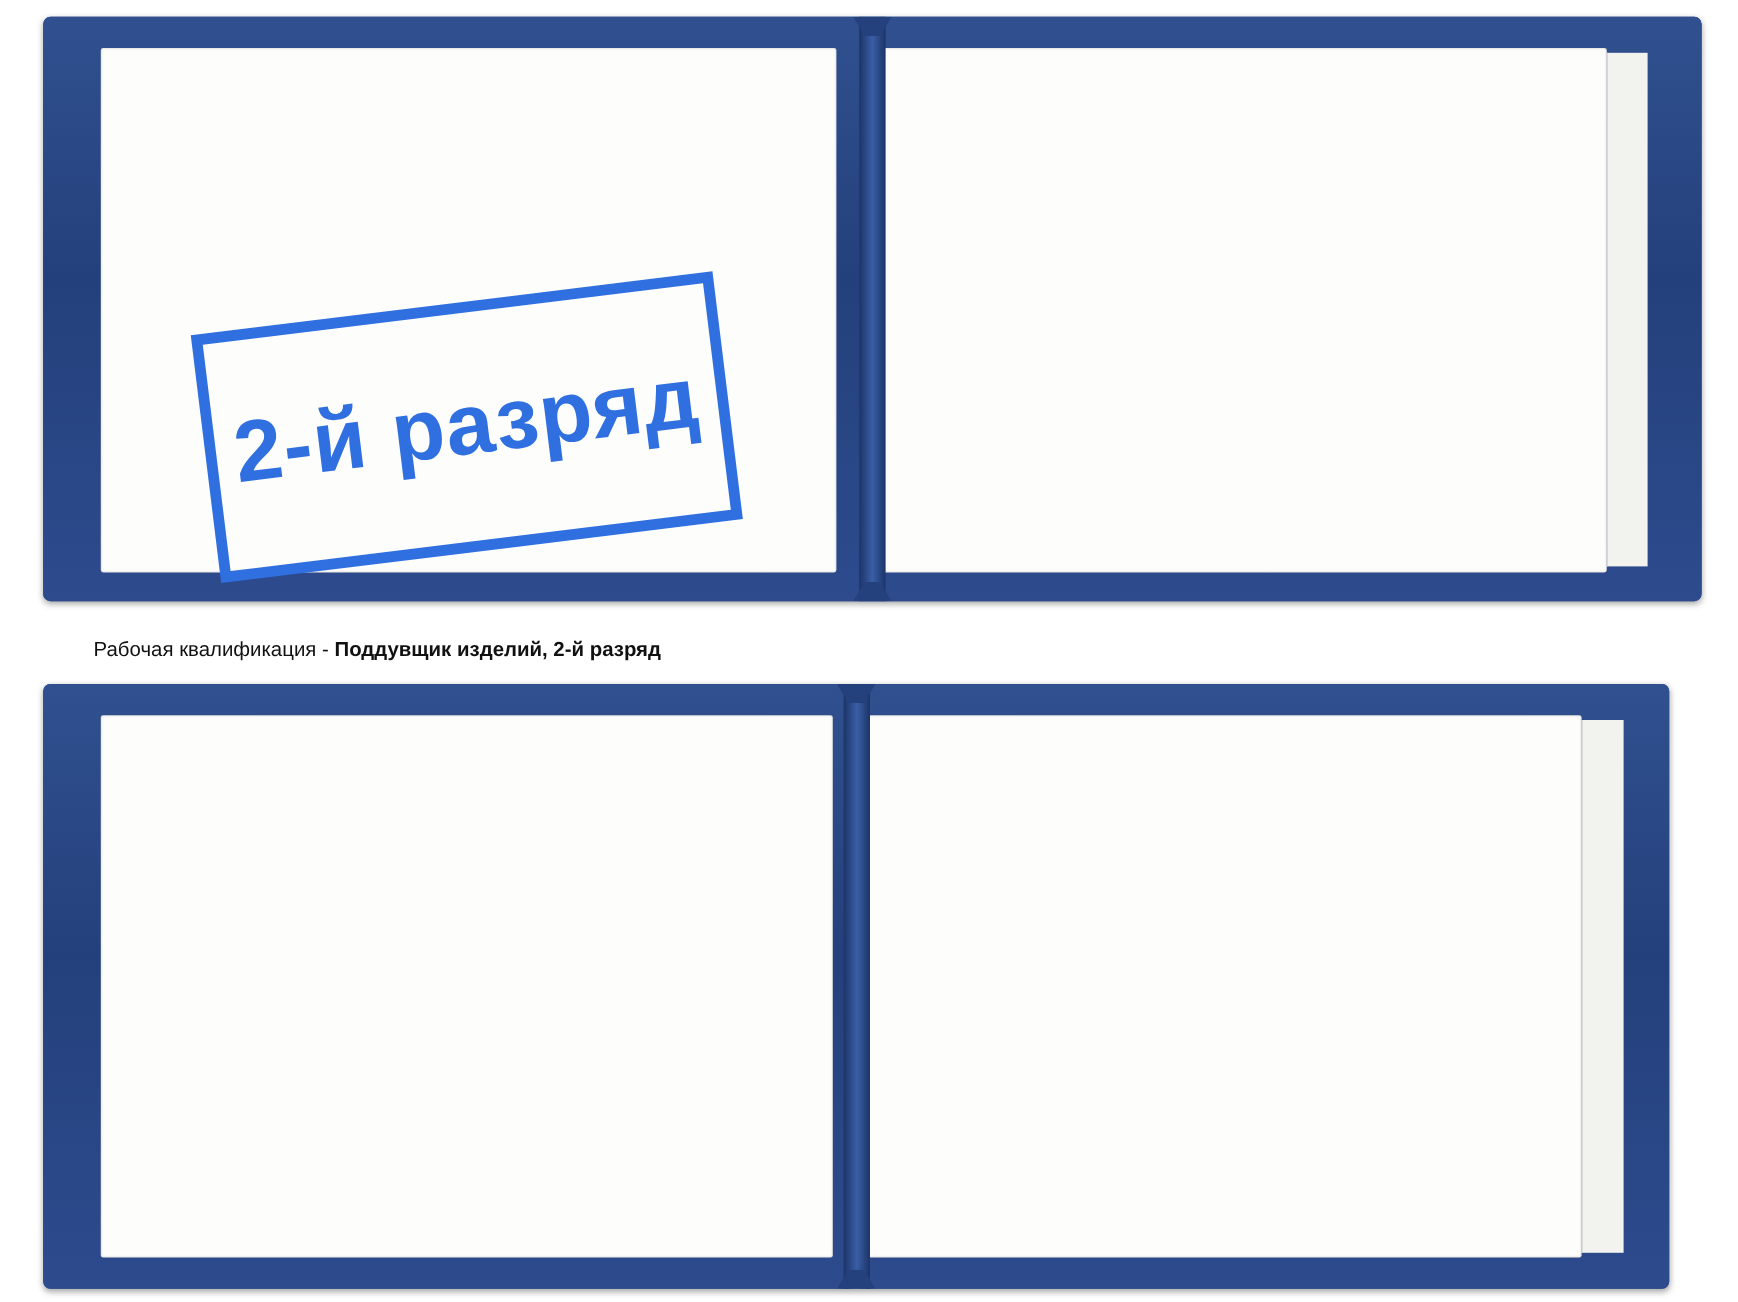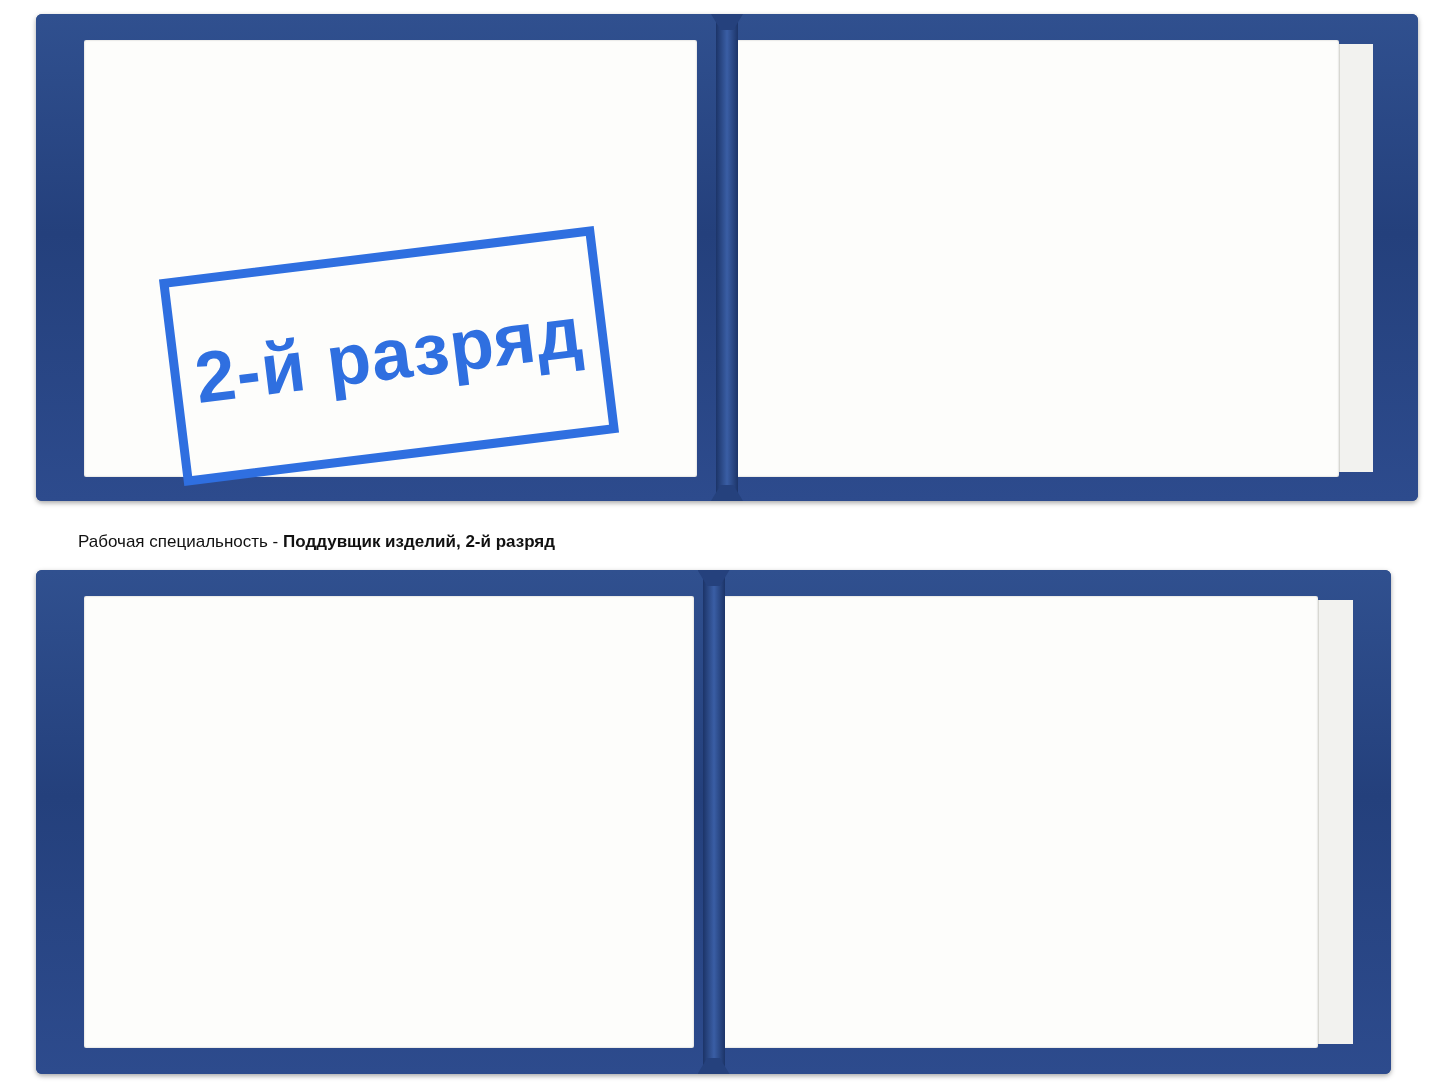--- a/index.html
+++ b/index.html
@@ -216,21 +216,21 @@
   <div class="edge-dash" style="left:1345px; top:180px;"></div>
   <div class="edge-dash" style="left:1345px; top:215px;"></div>
   <div class="edge-dash" style="left:1345px; top:243px;"></div>
   <div class="edge-char" style="left:1340px; top:258px;">и</div>
   <div class="edge-char" style="left:1340px; top:283px;">а</div>
   <div class="edge-char" style="left:1340px; top:310px;">к</div>
   <div class="edge-dash" style="left:1345px; top:345px;"></div>
   <div class="edge-dash" style="left:1345px; top:400px;"></div>
 
   <div class="caption">
-    <span>Рабочая специальность - </span><b>Поддувщик изделий, 2-й разряд</b>
+    <span>Рабочая квалификация - </span><b>Поддувщик изделий, 2-й разряд</b>
   </div>
 
   <div class="book bottom">
     <div class="spine"></div>
     <div class="spine-notch t"></div>
     <div class="spine-notch b"></div>
 
     <div class="leaf page-left" style="left:48px; top:26px; width:610px; height:452px;"></div>
     <div class="leaf page-right" style="left:680px; top:26px; width:602px; height:452px;"></div>
     <div class="edge-stripe" style="left:1282px; top:30px; width:34px; height:444px;"></div>

